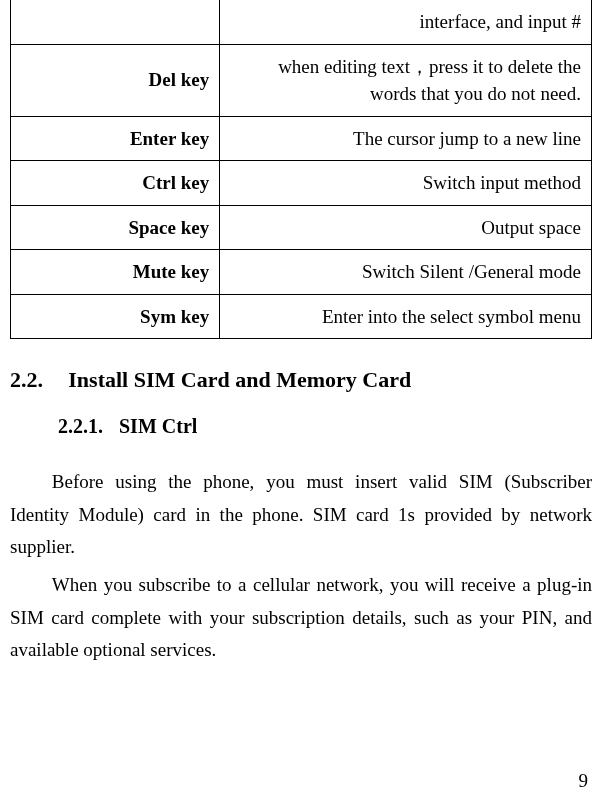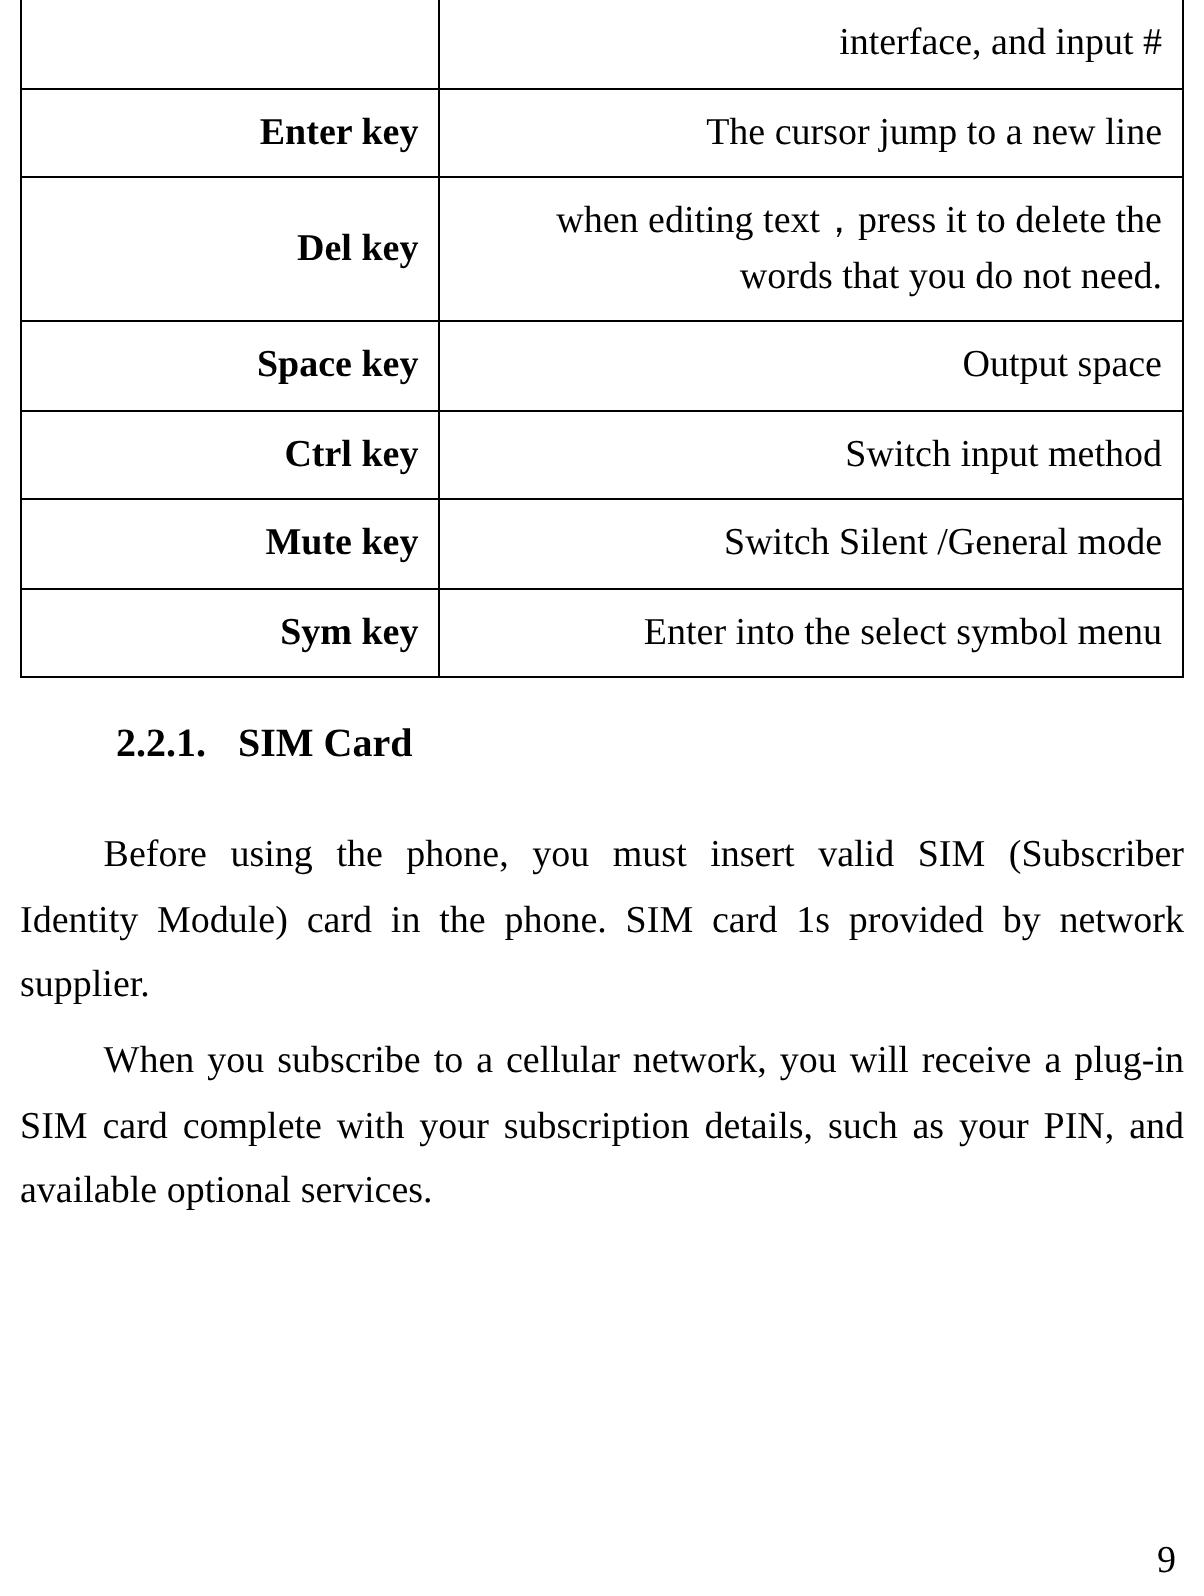--- a/index.html
+++ b/index.html
@@ -84,50 +84,54 @@
 
 <div class="page">
 
   <table>
     <tbody>
         <tr class="first-row">
       <td class="key"></td>
       <td class="desc">interface, and input #</td>
     </tr>
     <tr>
+      <td class="key">Del key</td>
+      <td class="desc">when editing text，press it to delete the words that you do not need.</td>
+    </tr>
+    <tr>
       <td class="key">Enter key</td>
       <td class="desc">The cursor jump to a new line</td>
     </tr>
     <tr>
-      <td class="key">Del key</td>
-      <td class="desc">when editing text，press it to delete the words that you do not need.</td>
+      <td class="key">Ctrl key</td>
+      <td class="desc">Switch input method</td>
     </tr>
     <tr>
       <td class="key">Space key</td>
       <td class="desc">Output space</td>
-    </tr>
-    <tr>
-      <td class="key">Ctrl key</td>
-      <td class="desc">Switch input method</td>
     </tr>
     <tr>
       <td class="key">Mute key</td>
       <td class="desc">Switch Silent /General mode</td>
     </tr>
     <tr>
       <td class="key">Sym key</td>
       <td class="desc">Enter into the select symbol menu</td>
     </tr>
   </tbody>
     </table>
 
+  <h2>
+    <span class="num">2.2.</span>
+    <span>Install SIM Card and Memory Card</span>
+  </h2>
 
   <h3>
     <span class="num3">2.2.1.</span>
-    <span>SIM Card</span>
+    <span>SIM Ctrl</span>
   </h3>
 
   <p class="indent bold">Before using the phone, you must insert valid SIM (Subscriber Identity Module) card in the phone. SIM card 1s provided by network supplier.</p>
   <p class="indent">When you subscribe to a cellular network, you will receive a plug-in SIM card complete with your subscription details, such as your PIN, and available optional services.</p>
 
 </div>
 
 <div class="page-num">9</div>
 
 </body></html>

